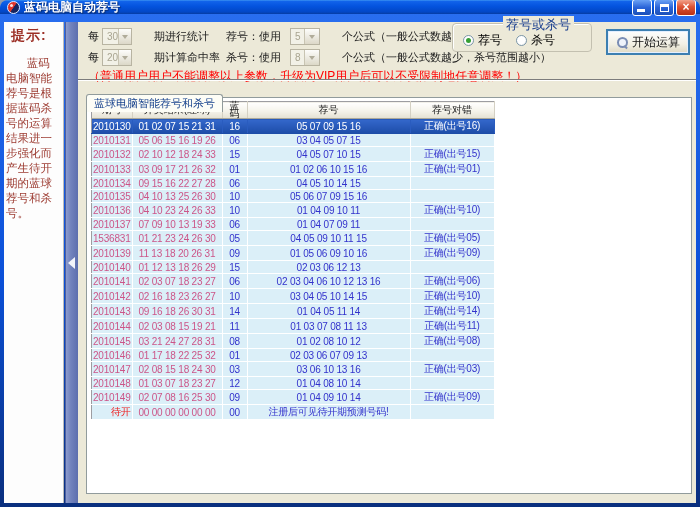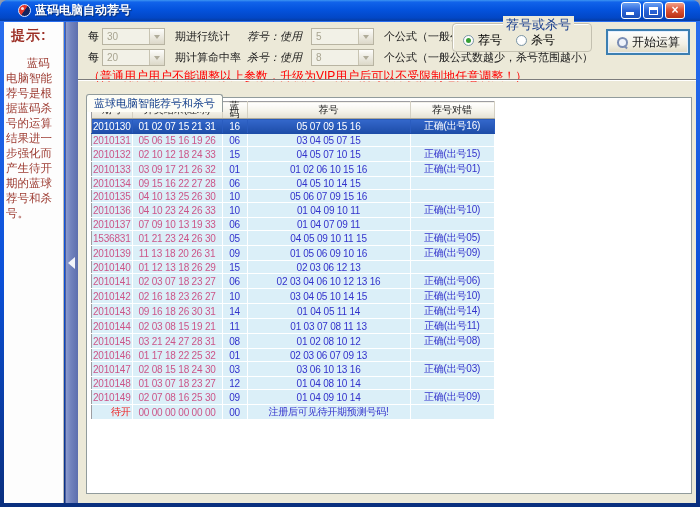--- a/index.html
+++ b/index.html
@@ -8,23 +8,23 @@
 
   .window{
     position:relative; width:700px; height:507px; overflow:hidden;
     border-radius:8px 8px 0 0;
     background:linear-gradient(180deg,#2a6ff0 0%,#0b50d8 55%,#0a2f7e 100%);
     box-shadow:0 2px 8px rgba(0,0,0,.45);
   }
 
   
   .titlebar{
-    position:absolute; top:0; left:0; right:0; height:21px;
+    position:absolute; top:0; left:0; right:0; height:14px;
     background:linear-gradient(180deg,#3d95f2 0%,#1163ea 10%,#0453de 45%,#0247c6 85%,#063ca2 100%);
-    display:flex; align-items:center; padding:0 15px; border-radius:7px 7px 0 0;
+    display:flex; align-items:center; padding:0 4px; border-radius:7px 7px 0 0;
   }
   .title-icon{ width:13px; height:13px; border-radius:50%;
     background:linear-gradient(125deg,#e0352b 0 48%,#15245e 52% 100%);
     border:1px solid #dfe8ff; margin:0 4px 0 3px; position:relative; flex:none;}
   .title-icon::after{content:""; position:absolute; left:2px; top:2px; width:3px; height:3px;
     border-radius:50%; background:rgba(255,255,255,.85);}
   .title-text{ color:#fff; font-size:12px; font-weight:bold; text-shadow:1px 1px 1px #0a2d6e;
     flex:1; white-space:nowrap; overflow:hidden;}
   .win-btns{ display:flex; gap:2px; }
   .win-btn{ width:20px; height:17px; border-radius:3px; border:1px solid #fff;
@@ -54,26 +54,26 @@
   .splitter-arrow{ position:absolute; top:50%; left:2px; margin-top:-6px;
     width:0; height:0; border-top:6px solid transparent; border-bottom:6px solid transparent;
     border-right:7px solid #f2f4fa;}
 
   
   .main{ position:absolute; left:78px; top:22px; right:4px; bottom:4px; background:#ece9d8; }
 
   .ctl-row{ position:absolute; left:10px; display:flex; align-items:center; font-size:11px; color:#1a1a1a; white-space:nowrap;}
   .ctl-row .lbl-mei{ width:14px; }
   .ctl-row .lbl-1{ width:72px; margin-left:6px; }
-  .ctl-row .lbl-2{ width:64px;font-style:italic; }
+  .ctl-row .lbl-2{ width:64px; }
   .ctl-row .suffix{ margin-left:6px; }
   .row-1{ top:6px; } .row-2{ top:27px; }
 
-  .combo{ width:63px; height:17px; background:#f2f1e7; border:1px solid #b8b4a2;
-    display:flex; align-items:center; position:relative; margin-right:4px;}
+  .combo{ width:30px; height:17px; background:#f2f1e7; border:1px solid #b8b4a2;
+    display:flex; align-items:center; position:relative; margin-right:16px;}
   .combo .val{ flex:1; padding-left:4px; font-size:10px; color:#a8a490;}
   .combo .drop{ width:15px; height:15px; background:linear-gradient(180deg,#fdfdfb,#dcd8c8);
     border-left:1px solid #c8c4b2; display:flex; align-items:center; justify-content:center;}
   .combo .drop::after{ content:""; width:0; height:0; border-left:3px solid transparent;
     border-right:3px solid transparent; border-top:4px solid #b0ac9a;}
 
   .vip-note{ position:absolute; top:46px; left:10px; color:#ff0000; font-size:12px; white-space:nowrap; }
 
   .ctl-separator{ position:absolute; top:57px; left:0; right:0; height:2px;
     border-top:1px solid #7c7c7c; border-bottom:1px solid #ffffff;}

